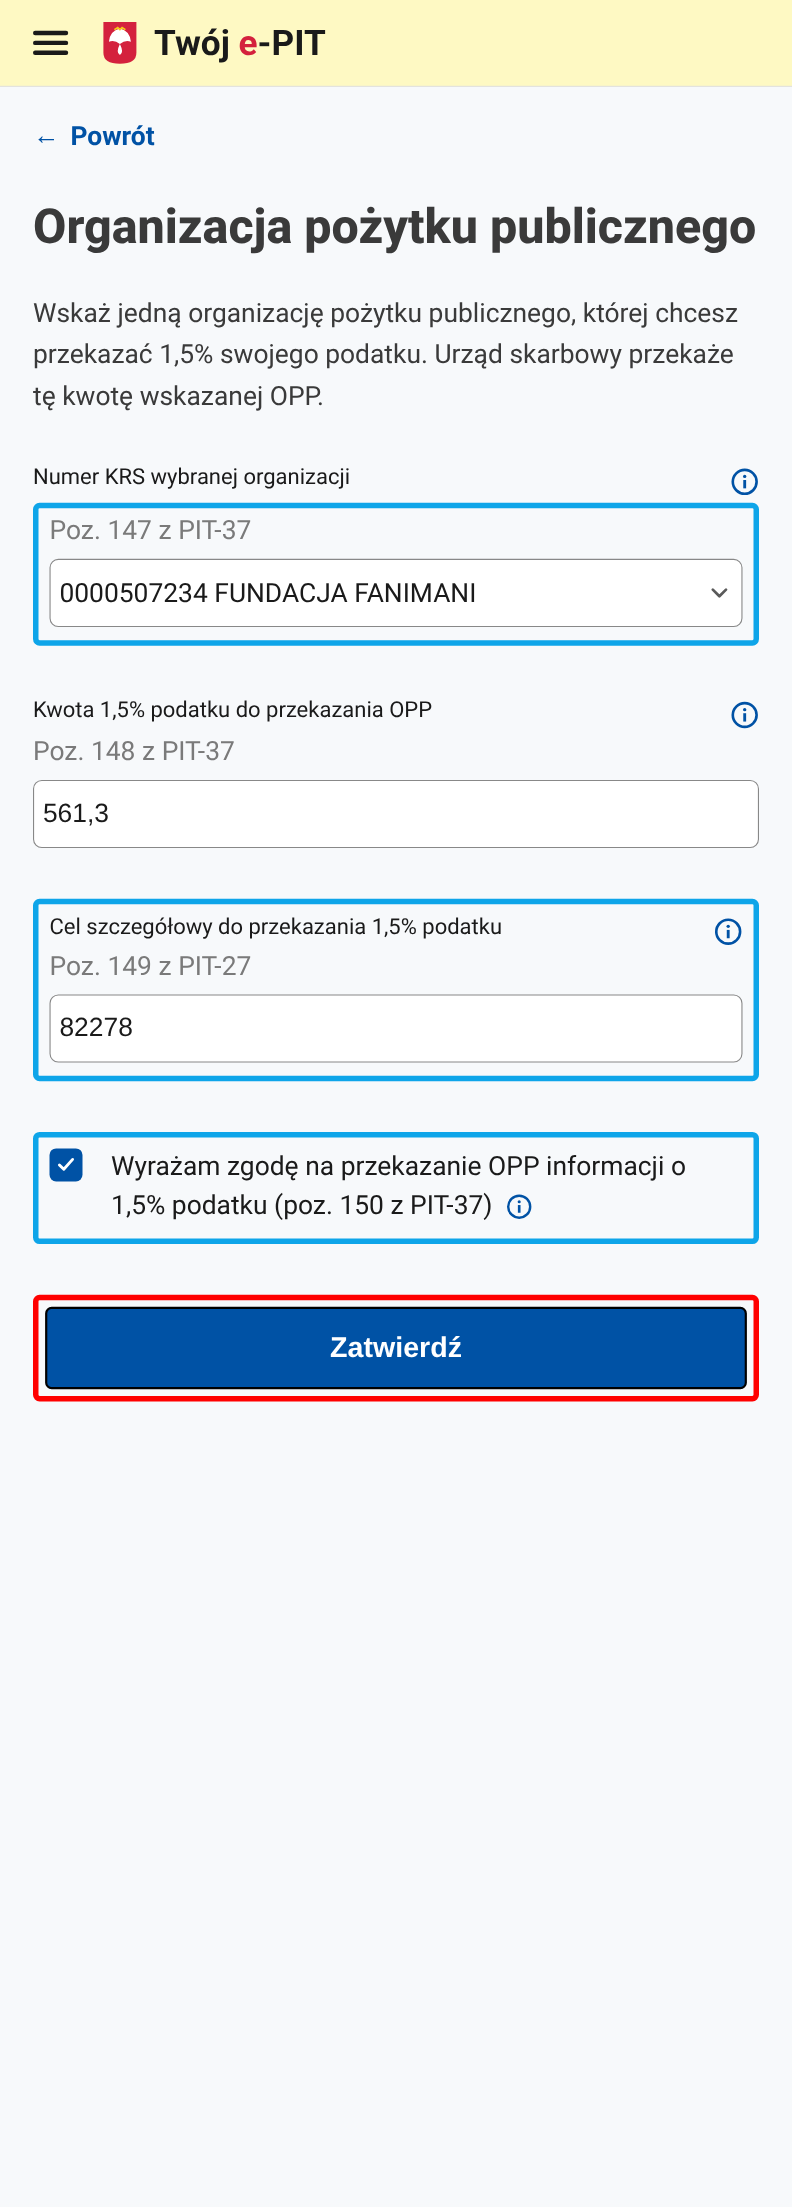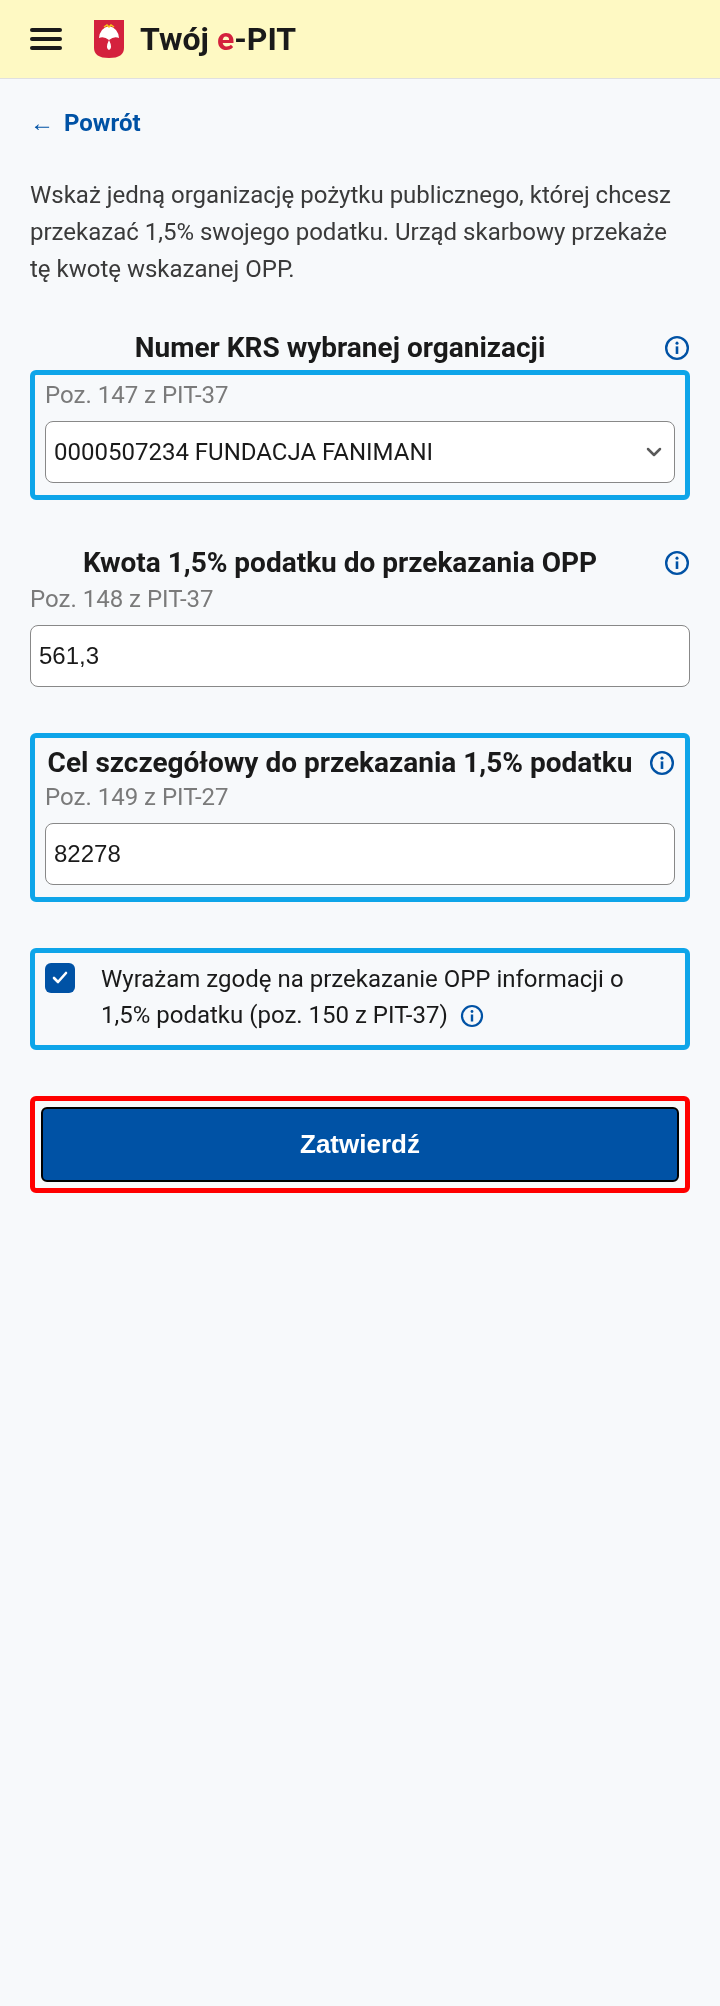--- a/index.html
+++ b/index.html
@@ -69,26 +69,25 @@
     line-height: 1.55;
     margin-bottom: 42px;
   }
   .field-label-row {
     display: flex;
     align-items: flex-start;
     justify-content: space-between;
     margin-bottom: 6px;
   }
   .field-label {
-    font-size: 28px;
-    font-weight: 700;
+    font-size: 20px;
+    font-weight: 400;
     color: #1a1a1a;
     flex: 1;
     padding-right: 14px;
-    text-align: center;
   }
   .info-icon {
     width: 26px;
     height: 26px;
     flex-shrink: 0;
     margin-top: 4px;
   }
   .subcaption {
     font-size: 24px;
     color: #7a7a7a;
@@ -187,20 +186,21 @@
   </div>
 </div>
 
 <div class="content">
 
   <div class="back">
     <span class="back-arrow">←</span>
     <span>Powrót</span>
   </div>
 
+  <h1>Organizacja pożytku publicznego</h1>
 
   <p class="intro">Wskaż jedną organizację pożytku publicznego, której chcesz przekazać 1,5% swojego podatku. Urząd skarbowy przekaże tę kwotę wskazanej OPP.</p>
 
   
   <div class="field-label-row">
     <div class="field-label">Numer KRS wybranej organizacji</div>
     <svg class="info-icon" viewBox="0 0 24 24">
       <circle cx="12" cy="12" r="10" fill="none" stroke="#0052a5" stroke-width="2.2"></circle>
       <circle cx="12" cy="7.5" r="1.4" fill="#0052a5"></circle>
       <rect x="10.8" y="10.5" width="2.4" height="7" fill="#0052a5"></rect>

